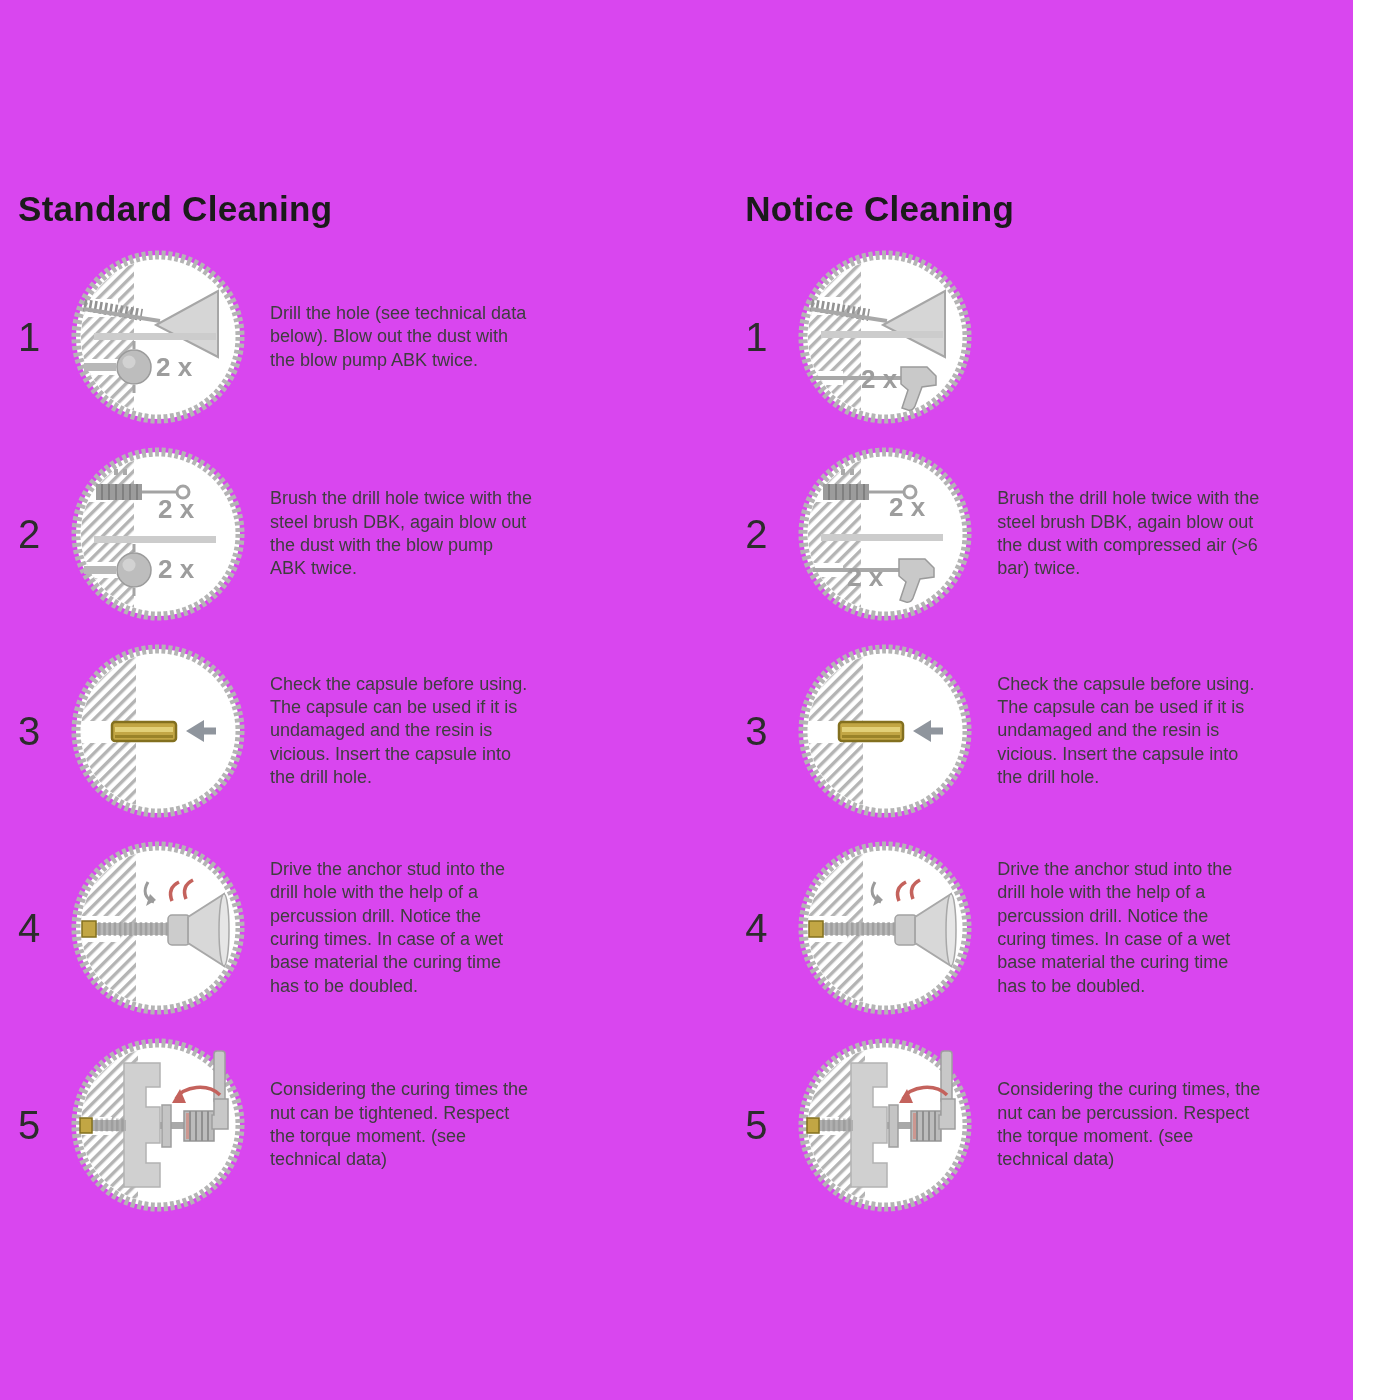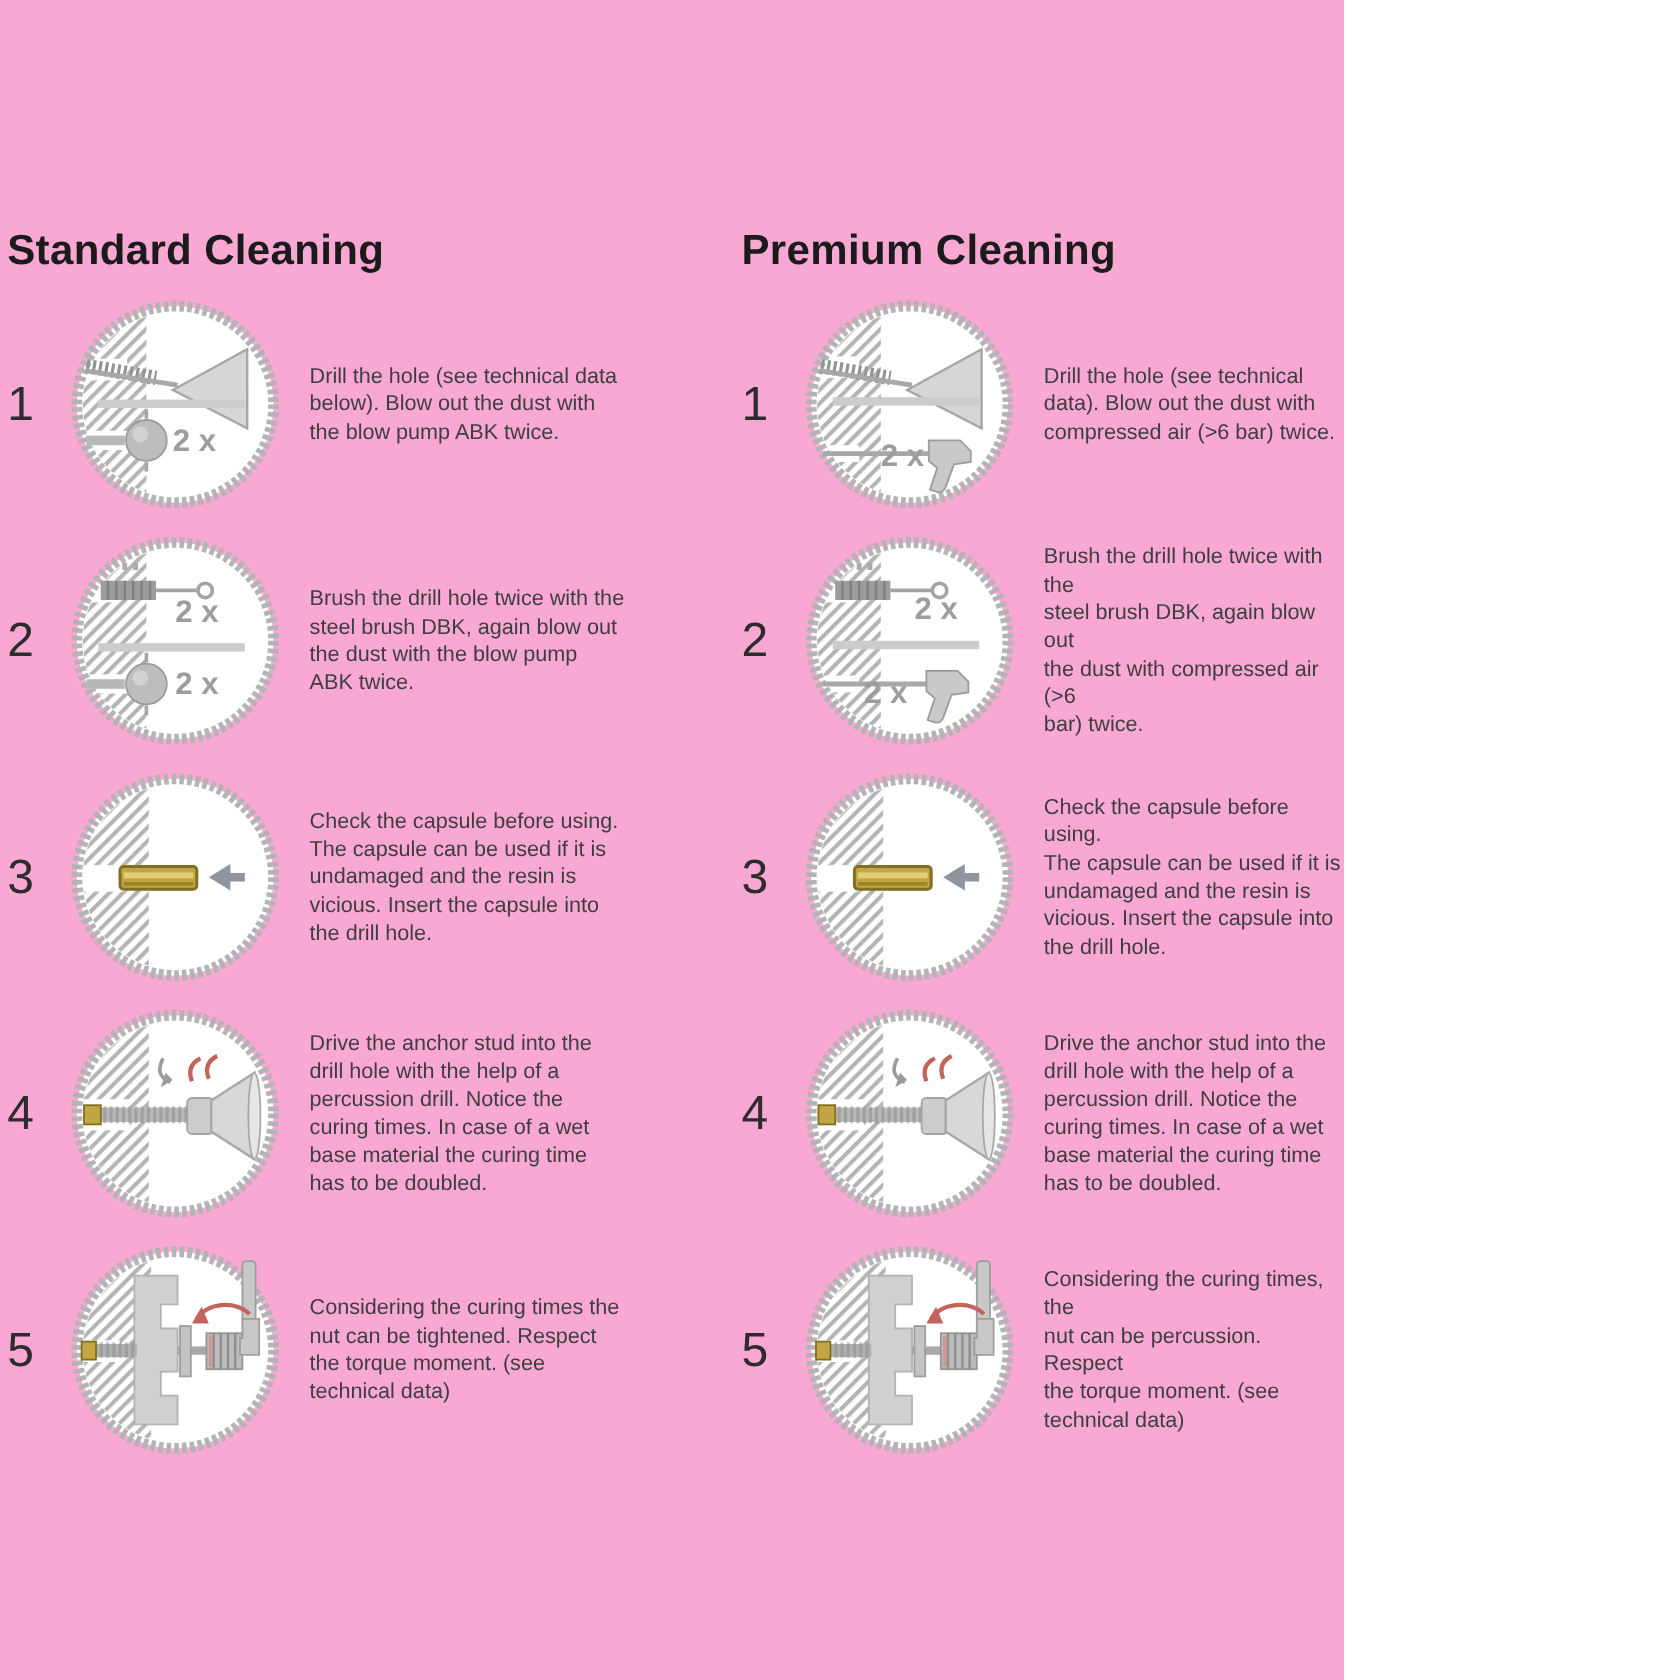--- a/index.html
+++ b/index.html
@@ -1,18 +1,18 @@
 <!DOCTYPE html>
 <html><head>
 <meta charset="utf-8">
 <style>
   html,body{margin:0;padding:0;background:#ffffff;}
   .page{
-    width:1120px;height:1400px;background:#f9a8d4;overflow:hidden;
-    font-family:"Liberation Sans",sans-serif;position:relative;
+    width:1341px;height:1400px;background:#d946ef;overflow:hidden;
+    font-family:"Liberation Sans",sans-serif;position:relative;padding-left:12px;
   }
   .columns{display:flex;padding-top:190px;}
   .col{width:700px;box-sizing:border-box;}
   .col-left{padding-left:6px;}
   .col-right{padding-left:64px;}
   .col-title{
     margin:0;font-size:35px;font-weight:700;color:#1b1b1b;line-height:1.1;
     letter-spacing:0.3px;
   }
   .steps{margin-top:10px;}
@@ -212,21 +212,21 @@
               </svg>
             </div>
     <div class="step-text">Considering the curing times the
 nut can be tightened. Respect
 the torque moment. (see
 technical data)</div>
   </div>
         </div>
     </section>
     <section class="col col-right">
-      <h1 class="col-title">Premium Cleaning</h1>
+      <h1 class="col-title">Notice Cleaning</h1>
       <div class="steps">
           <div class="step">
     <div class="step-number">1</div>
     <div class="step-icon">
               <svg viewBox="0 0 180 180" xmlns="http://www.w3.org/2000/svg">
                 <defs>
     <pattern id="h1_0" width="8" height="8" patternUnits="userSpaceOnUse" patternTransform="rotate(45)">
       <rect width="8" height="8" fill="#ffffff"></rect>
       <rect width="3.4" height="8" fill="#b4b4b4"></rect>
     </pattern>
@@ -242,23 +242,20 @@
                 </g>
                 <polygon points="88,78 150,44 150,110" fill="#d6d6d6" stroke="#a6a6a6" stroke-width="2"></polygon>
     <line x1="16" y1="58" x2="74" y2="68" stroke="#939393" stroke-width="12" stroke-dasharray="2.6 2.6"></line>
     <line x1="16" y1="62" x2="92" y2="74" stroke="#a8a8a8" stroke-width="4"></line>
                 <rect x="26" y="84" width="122" height="7" fill="#cccccc"></rect>
                 <line x1="18" y1="131" x2="110" y2="131" stroke="#a8a8a8" stroke-width="4"></line>
     <path d="M106,120 h26 l9,9 v9 l-14,2 -7,19 q-2,5 -7,4 l-6,-2 6,-18 -7,-6 z" fill="#c9c9c9" stroke="#9b9b9b" stroke-width="1.5"></path>
                 <text x="66" y="141" font-size="26" fill="#9d9d9d">2 x</text>
               </svg>
             </div>
-    <div class="step-text">Drill the hole (see technical
-data). Blow out the dust with
-compressed air (&gt;6 bar)  twice.</div>
   </div>
           <div class="step">
     <div class="step-number">2</div>
     <div class="step-icon">
               <svg viewBox="0 0 180 180" xmlns="http://www.w3.org/2000/svg">
                 <defs>
     <pattern id="h1_1" width="8" height="8" patternUnits="userSpaceOnUse" patternTransform="rotate(45)">
       <rect width="8" height="8" fill="#ffffff"></rect>
       <rect width="3.4" height="8" fill="#b4b4b4"></rect>
     </pattern>

